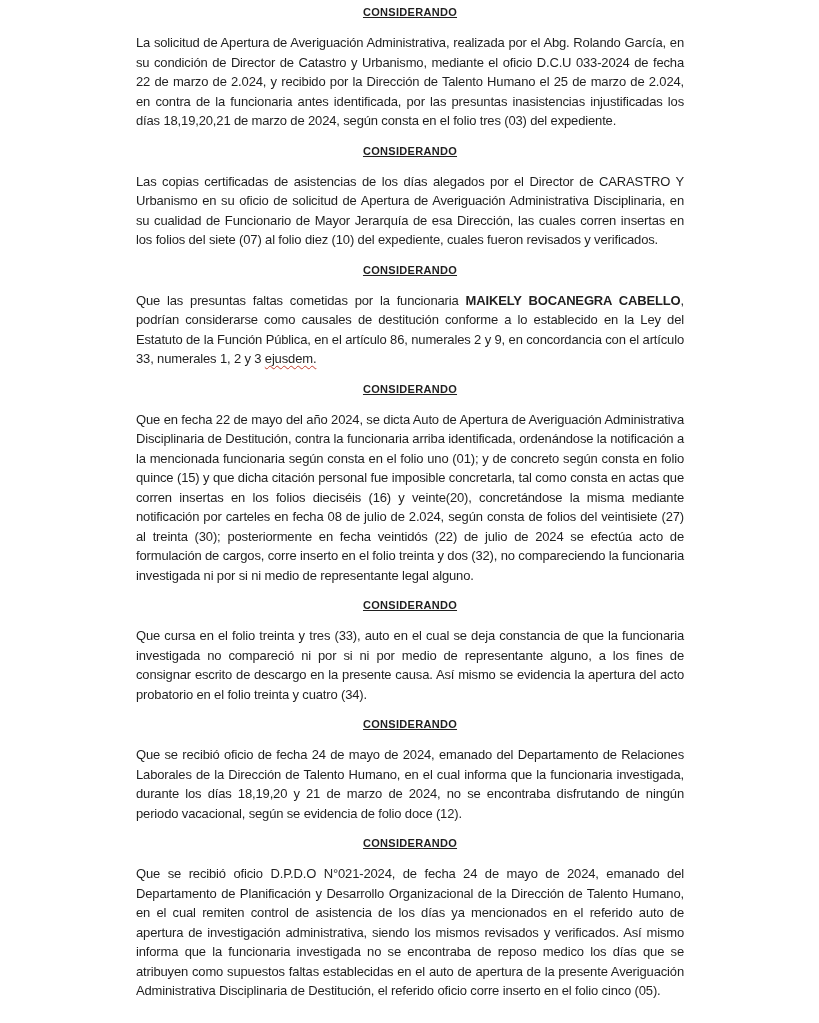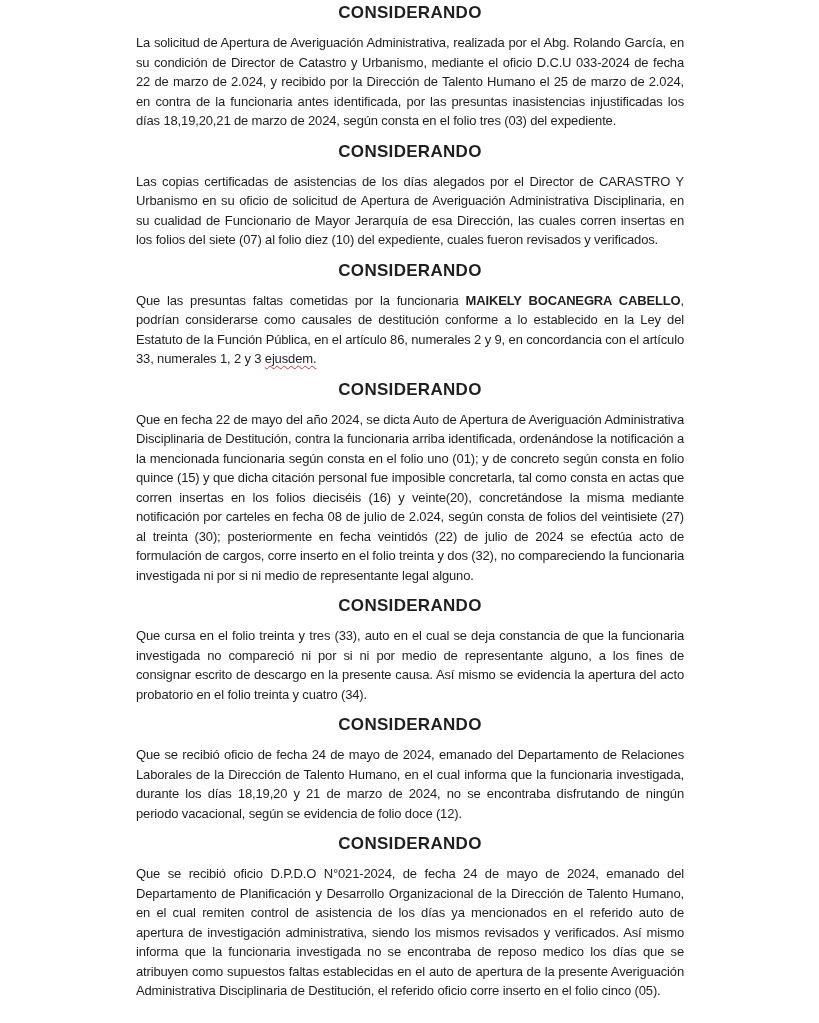--- a/index.html
+++ b/index.html
@@ -17,22 +17,23 @@
   }
   .doc-column {
     position: absolute;
     left: 136px;
     top: 5px;
     width: 548px;
   }
   .section-heading {
     text-align: center;
     font-weight: bold;
-    font-size: 17px;
+    font-size: 11px;
     line-height: 15px;
+    text-decoration: underline;
     letter-spacing: 0.3px;
     margin: 13px 0 13px 0;
     color: var(--text-color, #1f1f1f);
   }
   .doc-column > .section-heading:first-child {
     margin-top: 0;
   }
   .body-paragraph {
     text-align: justify;
     font-size: 13px;

